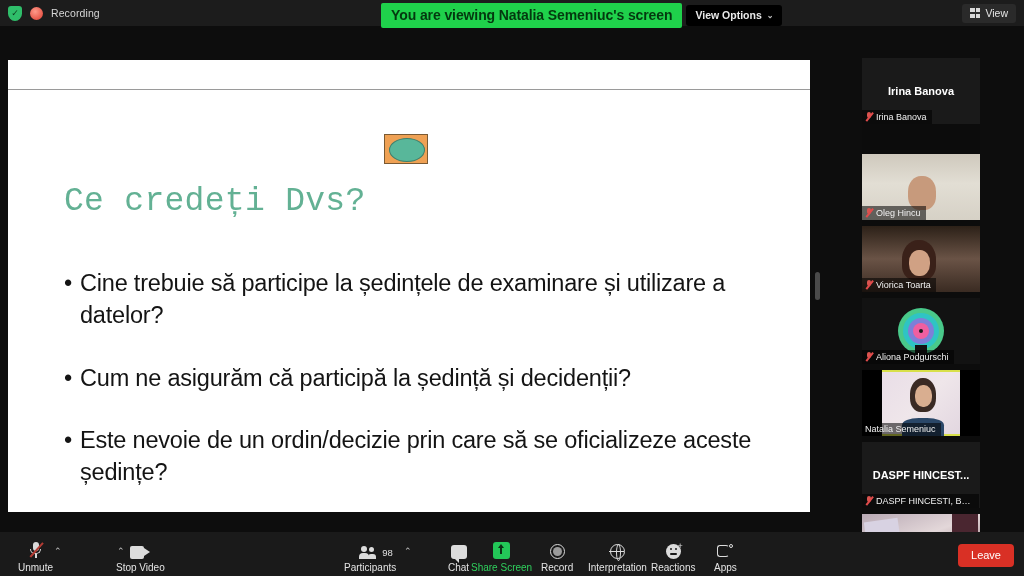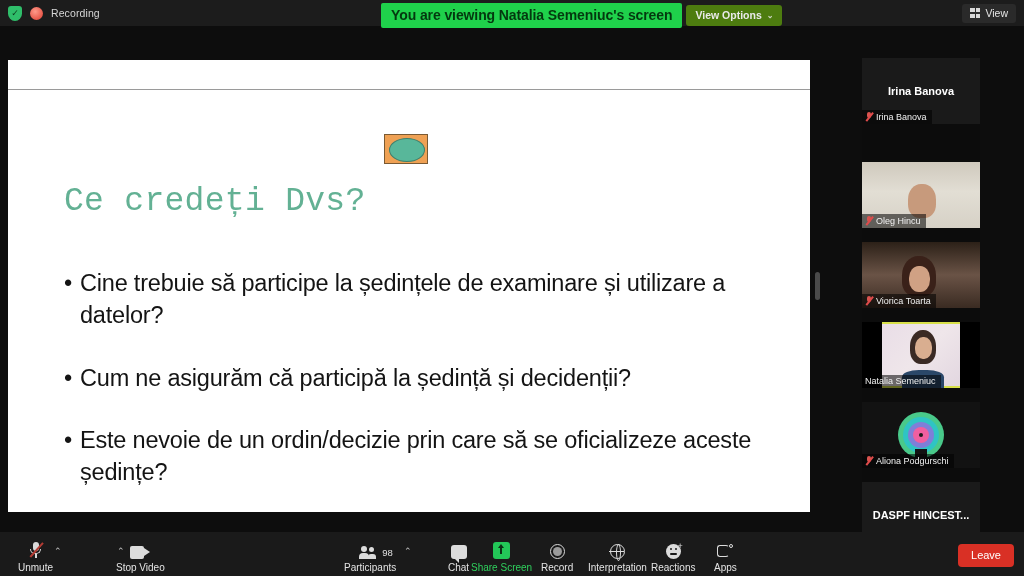--- a/index.html
+++ b/index.html
@@ -33,21 +33,21 @@
   .tb-center {
     position: absolute; left: 381px; top: 3px;
     display: flex; align-items: center; gap: 4px;
   }
   .viewing-pill {
     background: #1fd14b; color: #04380f; font-size: 14px; font-weight: bold;
     padding: 4px 10px 5px; border-radius: 2px; white-space: nowrap;
     letter-spacing: -.1px;
   }
   .view-options {
-    background: #4d7c0f; color: #e9e9e9; font-size: 10.5px; font-weight: bold;
+    background: #000000; color: #e9e9e9; font-size: 10.5px; font-weight: bold;
     padding: 4px 9px 5px; border-radius: 3px; white-space: nowrap;
     display: flex; align-items: center; gap: 5px;
   }
   .chev { font-size: 8px; opacity: .85; }
 
   .tb-right {
     position: absolute; right: 8px; top: 4px;
     background: #2a2a2a; border-radius: 3px; padding: 3px 8px 4px;
     display: flex; align-items: center; gap: 5px;
   }
@@ -95,21 +95,21 @@
 
   .slide-scroll {
     position: absolute; left: 815px; top: 272px;
     width: 5px; height: 28px; background: #4a4a4a; border-radius: 3px;
   }
 
   
   .strip {
     position: absolute; left: 862px; top: 58px;
     width: 118px; height: 478px; background: #0c0c0c;
-    display: flex; flex-direction: column; gap: 14px;
+    display: flex; flex-direction: column; gap: 6px;
     overflow: hidden;
   }
   .tile { position: relative; width: 118px; height: 66px; background: #1a1a1a; flex: none; overflow: hidden; }
   .tile.active { outline: 2px solid #d8e04a; outline-offset: -2px; }
   .tile-name-big {
     position: absolute; inset: 0;
     display: flex; align-items: center; justify-content: center;
     color: #fff; font-size: 11px; font-weight: bold; text-align: center;
     padding: 0 4px;
   }
@@ -324,46 +324,46 @@
 
     <div class="tile cam-viorica">
       <div class="head"></div>
       <div class="face"></div>
       <div class="namebar">
         <span class="mic-off"></span>
         <span class="nm">Viorica Toarta</span>
       </div>
     </div>
 
-    <div class="tile cam-natalia active">
-      <div class="bar-l"></div>
-      <div class="bar-r"></div>
-      <div class="head"></div>
-      <div class="face"></div>
-      <div class="torso"></div>
-      <div class="namebar">
-        <span class="nm">Natalia Semeniuc</span>
-      </div>
-    </div>
-
     <div class="tile logo-tile">
       <div class="rings">
         <i class="r1"></i>
           <i class="r2"></i>
           <i class="r3"></i>
           <i class="r4"></i>
           <i class="r5"></i>
           <i class="notch"></i>
       </div>
       <div class="namebar">
         <span class="mic-off"></span>
         <span class="nm">Aliona Podgurschi</span>
       </div>
     </div>
 
+    <div class="tile cam-natalia active">
+      <div class="bar-l"></div>
+      <div class="bar-r"></div>
+      <div class="head"></div>
+      <div class="face"></div>
+      <div class="torso"></div>
+      <div class="namebar">
+        <span class="nm">Natalia Semeniuc</span>
+      </div>
+    </div>
+
     <div class="tile">
       <div class="tile-name-big">DASPF  HINCEST...</div>
       <div class="namebar">
         <span class="mic-off"></span>
         <span class="nm">DASPF HINCESTI, Bara...</span>
       </div>
     </div>
 
     <div class="tile cam-antoci">
       <div class="p1"></div>

